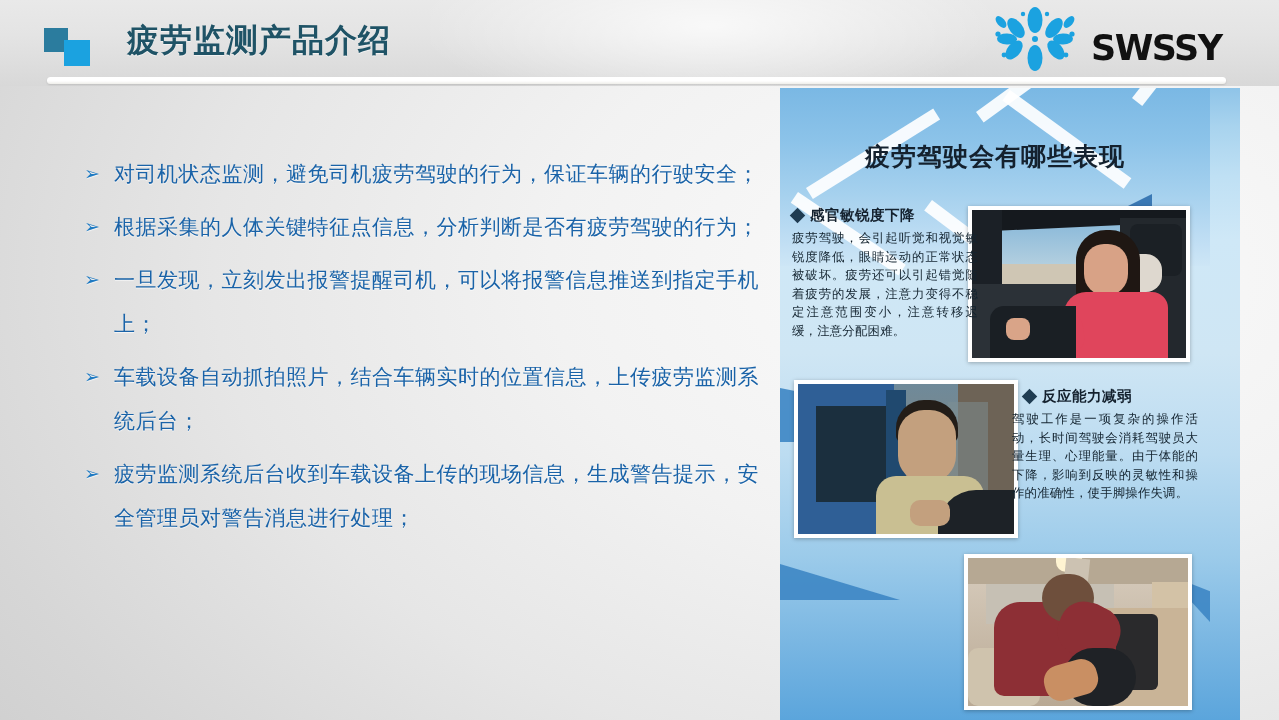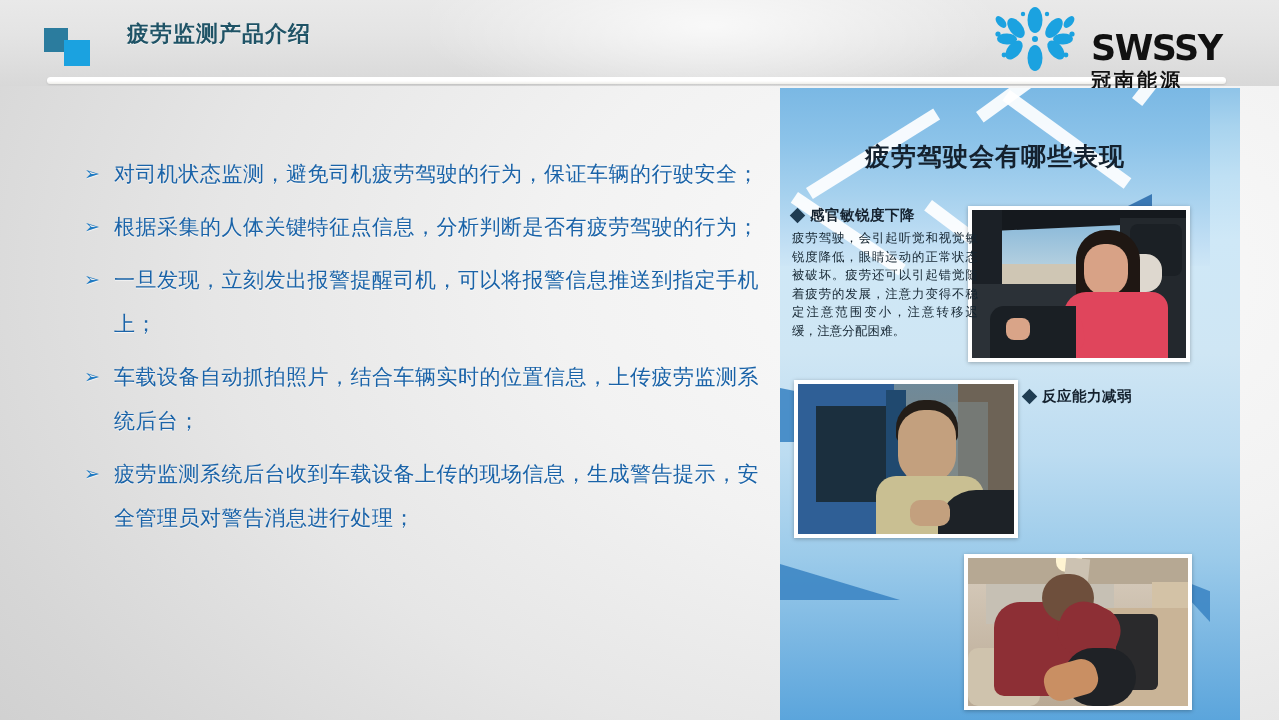--- a/index.html
+++ b/index.html
@@ -42,21 +42,21 @@
     background: #2b7c9e;
   }
   #hdr-sq-b {
     left: 64px; top: 40px;
     width: 26px; height: 26px;
     background: #1ba2e0;
   }
   #header-title {
     position: absolute;
     left: 127px; top: 19px;
-    font-size: 22px;
+    font-size: 32px;
     font-weight: bold;
     color: #1f5366;
     letter-spacing: 1px;
     text-shadow: 0 1px 0 rgba(255,255,255,0.55);
     white-space: nowrap;
   }
   #header-rule {
     position: absolute;
     left: 47px; top: 77px;
     width: 1179px; height: 7px;
@@ -307,21 +307,20 @@
             <circle cx="85" cy="28" r="2.6"></circle>
           <circle cx="17" cy="49" r="2.4"></circle>
             <circle cx="79" cy="49" r="2.4"></circle>
           <circle cx="36" cy="8" r="2.2"></circle>
             <circle cx="60" cy="8" r="2.2"></circle>
           <circle cx="48" cy="33" r="3"></circle>
         </g>
       </svg>
       <div id="logo-text">
         <div id="logo-word">SWSSY</div>
-        <div id="logo-sub">冠南能源</div>
       </div>
     </div>
   </div>
 
 
   <div id="bullets">
     <div class="bullet">
       <span class="marker">➢</span>
       <span>对司机状态监测，避免司机疲劳驾驶的行为，保证车辆的行驶安全；</span>
     </div>
@@ -412,17 +411,18 @@
       <div class="sec-head">
         <span class="diamond"></span><span>感官敏锐度下降</span>
       </div>
       <div class="sec-body">疲劳驾驶，会引起听觉和视觉敏锐度降低，眼睛运动的正常状态被破坏。疲劳还可以引起错觉随着疲劳的发展，注意力变得不稳定注意范围变小，注意转移迟缓，注意分配困难。</div>
     </div>
 
     <div class="sec" id="sec-2">
       <div class="sec-head">
         <span class="diamond"></span><span>反应能力减弱</span>
       </div>
+      <div class="sec-body">驾驶工作是一项复杂的操作活动，长时间驾驶会消耗驾驶员大量生理、心理能量。由于体能的下降，影响到反映的灵敏性和操作的准确性，使手脚操作失调。</div>
     </div>
 
   </div>
 
 </div>
 
 </body></html>

